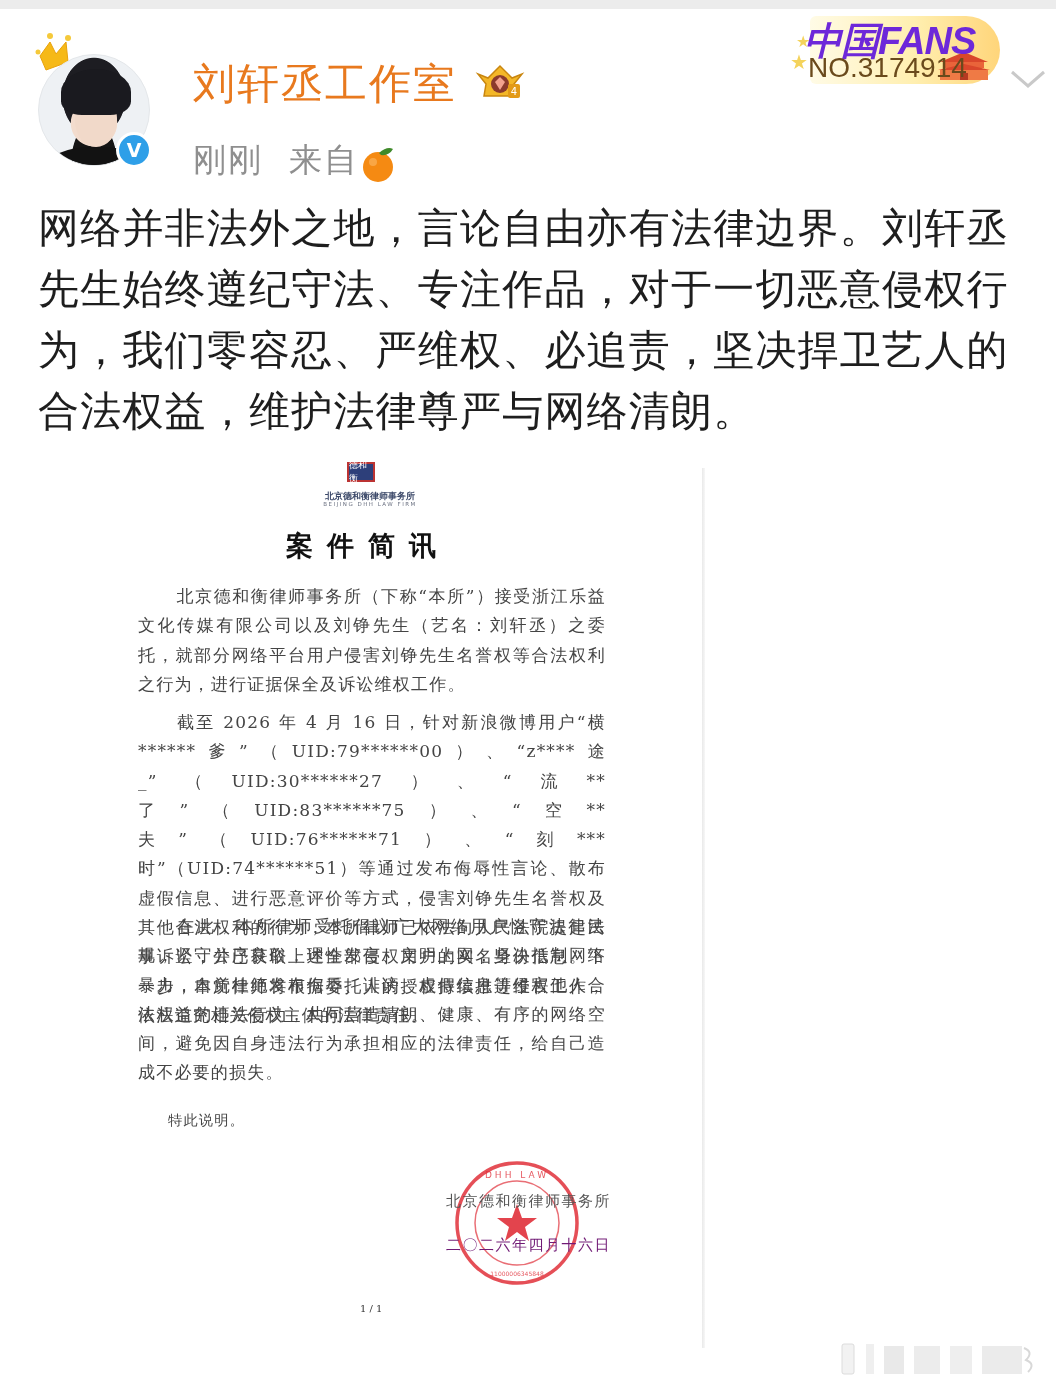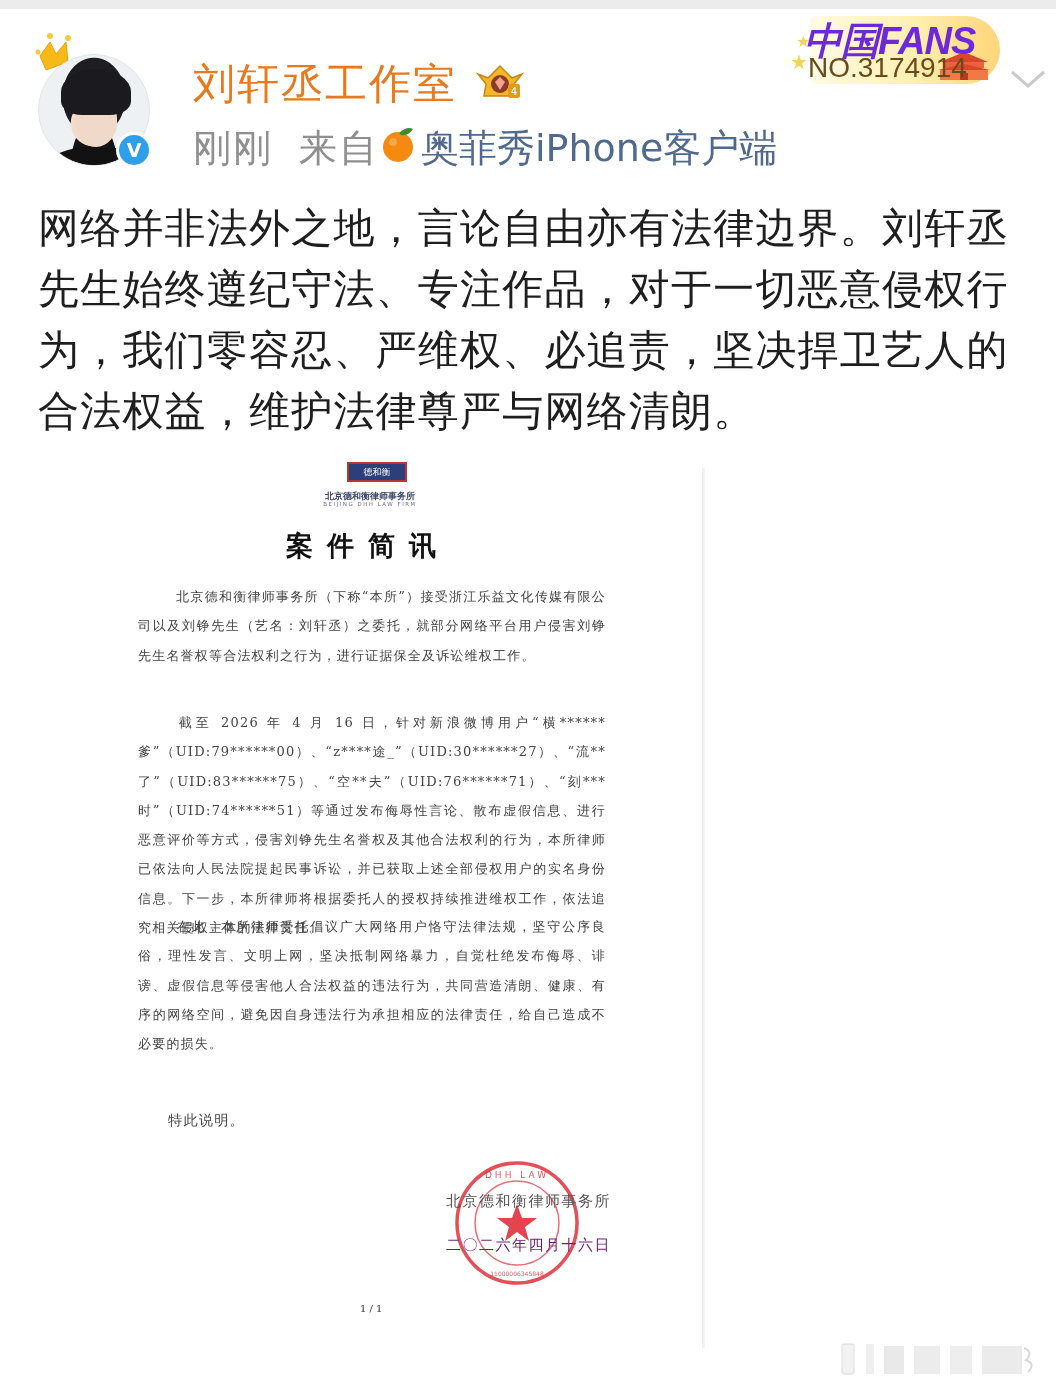--- a/index.html
+++ b/index.html
@@ -20,21 +20,21 @@
   .avatar-face { position: absolute; left: 36px; top: 40px; width: 42px; height: 52px; border-radius: 45% 45% 50% 50%; background: #f1d9c9; }
   .avatar-hair { position: absolute; left: 22px; top: 14px; width: 70px; height: 46px; border-radius: 50% 50% 30% 30%; background: #1a1a1f; }
   .avatar-body { position: absolute; left: 10px; top: 92px; width: 94px; height: 40px; border-radius: 45% 45% 0 0; background: #121212; }
   .v-badge { position: absolute; left: 86px; top: 102px; width: 36px; height: 36px; border-radius: 50%;
              background: #2e9fe8; border: 3px solid #fff; color: #fff; font-weight: bold; font-size: 19px;
              display: flex; align-items: center; justify-content: center; font-family: "DejaVu Sans", sans-serif; }
 
   .user-name { position: absolute; left: 193px; top: 56px; font-size: 42px; color: #e8791e; letter-spacing: 2px; line-height: 56px; }
   .level-icon { position: absolute; left: 474px; top: 62px; width: 52px; height: 42px; }
 
-  .meta-row { position: absolute; left: 193px; top: 124px; height: 48px; display: flex; align-items: flex-start; font-size: 38px; line-height: 48px; }
+  .meta-row { position: absolute; left: 193px; top: 136px; height: 48px; display: flex; align-items: flex-end; font-size: 33px; line-height: 48px; }
   .meta-time { color: #8f8f8f; margin-right: 26px; letter-spacing: 2px; }
   .meta-from { color: #8f8f8f; letter-spacing: 2px; }
   .orange-icon { width: 40px; height: 40px; position: relative; margin-right: 2px; }
   .meta-source { color: #50698f; }
 
   .fans-badge { position: absolute; left: 786px; top: 10px; width: 218px; height: 74px; }
   .fans-bg { position: absolute; left: 24px; top: 6px; width: 190px; height: 68px; border-radius: 6px 34px 34px 6px;
              background: linear-gradient(90deg, #fffbe6 0%, #ffefb0 55%, #ffd57a 100%); }
   .fans-title { position: absolute; left: 18px; top: 6px; font-size: 38px; font-weight: bold; color: #6d28d9; font-style: italic; letter-spacing: -1px; font-family: "Liberation Sans", sans-serif; }
   .fans-no { position: absolute; left: 22px; top: 42px; font-size: 28px; color: #6a4a1c; font-family: "Liberation Sans", sans-serif; }
@@ -42,25 +42,25 @@
   .star-deco { position: absolute; color: #f4d35c; font-size: 16px; }
 
   .chevron { position: absolute; left: 1008px; top: 68px; width: 40px; height: 24px; }
 
   
   .post-text { position: absolute; left: 38px; top: 198px; width: 1010px; font-size: 41px; line-height: 61px; color: #1e1e1e; letter-spacing: 1.2px; }
 
   
   .doc { position: absolute; left: 100px; top: 458px; width: 606px; height: 890px; background: #fff; }
   .doc-edge { position: absolute; left: 702px; top: 468px; width: 3px; height: 880px; background: linear-gradient(90deg, #e9e9e9, #f7f7f7); }
-  .doc-logo { position: absolute; left: 347px; top: 462px; width: 60px; height: 20px; background: #2d3f7a; border: 2px solid #b33; color: #fff; font-size: 9px; display: flex; align-items: center; justify-content: center; }
+  .doc-logo { position: absolute; left: 347px; top: 462px; width: 28px; height: 20px; background: #2d3f7a; border: 2px solid #b33; color: #fff; font-size: 9px; display: flex; align-items: center; justify-content: center; }
   .doc-firm { position: absolute; left: 320px; top: 490px; width: 100px; text-align: center; font-size: 9px; color: #3d4a6a; font-weight: bold; }
   .doc-firm-en { position: absolute; left: 320px; top: 501px; width: 100px; text-align: center; font-size: 5.5px; color: #6a7080; letter-spacing: 1.5px; }
   .doc-title { position: absolute; left: 286px; top: 528px; font-size: 27px; font-weight: bold; color: #111; letter-spacing: 14px; font-family: "DejaVu Serif", serif; text-align: center; }
-  .doc-para { position: absolute; left: 138px; width: 468px; font-size: 13px; line-height: 29.3px; color: #444; font-family: "DejaVu Serif", serif; letter-spacing: 1.2px; text-align: justify; }
+  .doc-para { position: absolute; left: 138px; width: 468px; font-size: 17px; line-height: 29.3px; color: #444; font-family: "DejaVu Serif", serif; letter-spacing: 1.2px; text-align: justify; }
   .doc-para .indent { display: inline-block; width: 38px; }
   .p1 { top: 582px; }
   .p2 { top: 708px; }
   .p3 { top: 912px; }
   .p4 { position: absolute; left: 168px; top: 1111px; font-size: 14.2px; color: #444; font-family: "DejaVu Serif", serif; letter-spacing: 1.2px; }
   .sign-firm { position: absolute; left: 446px; top: 1192px; font-size: 15px; color: #555; letter-spacing: 1.5px; font-family: "DejaVu Serif", serif; }
   .sign-date { position: absolute; left: 446px; top: 1236px; font-size: 15px; color: #701a75; letter-spacing: 1.5px; font-family: "DejaVu Serif", serif; }
   .stamp { position: absolute; left: 452px; top: 1158px; width: 130px; height: 130px; }
   .page-no { position: absolute; left: 360px; top: 1303px; font-size: 10px; color: #333; font-family: "DejaVu Serif", serif; }
 
@@ -97,21 +97,20 @@
 </svg>
 
 <div class="meta-row">
   <span class="meta-time">刚刚</span>
   <span class="meta-from">来自</span>
   <svg class="orange-icon" viewBox="0 0 40 40">
     <circle cx="19" cy="23" r="15" fill="#f58a12"></circle>
     <circle cx="14" cy="18" r="4" fill="#fbb25a" opacity="0.7"></circle>
     <path d="M20 9 Q28 2 34 5 Q30 12 22 11 Z" fill="#3f8a2a"></path>
   </svg>
-  <span class="meta-source">奥菲秀iPhone客户端</span>
 </div>
 
 <div class="fans-badge">
   <span class="star-deco" style="left:10px;top:22px;">★</span>
   <span class="star-deco" style="left:4px;top:40px;font-size:20px;">★</span>
   <div class="fans-bg"></div>
   <svg class="fans-gate" viewBox="0 0 56 34">
     <path d="M4 16 L28 6 L52 16 Z" fill="#d9472b"></path>
     <rect x="8" y="16" width="40" height="6" fill="#e9643a"></rect>
     <path d="M2 24 L28 18 L54 24 Z" fill="#d9472b"></path>

